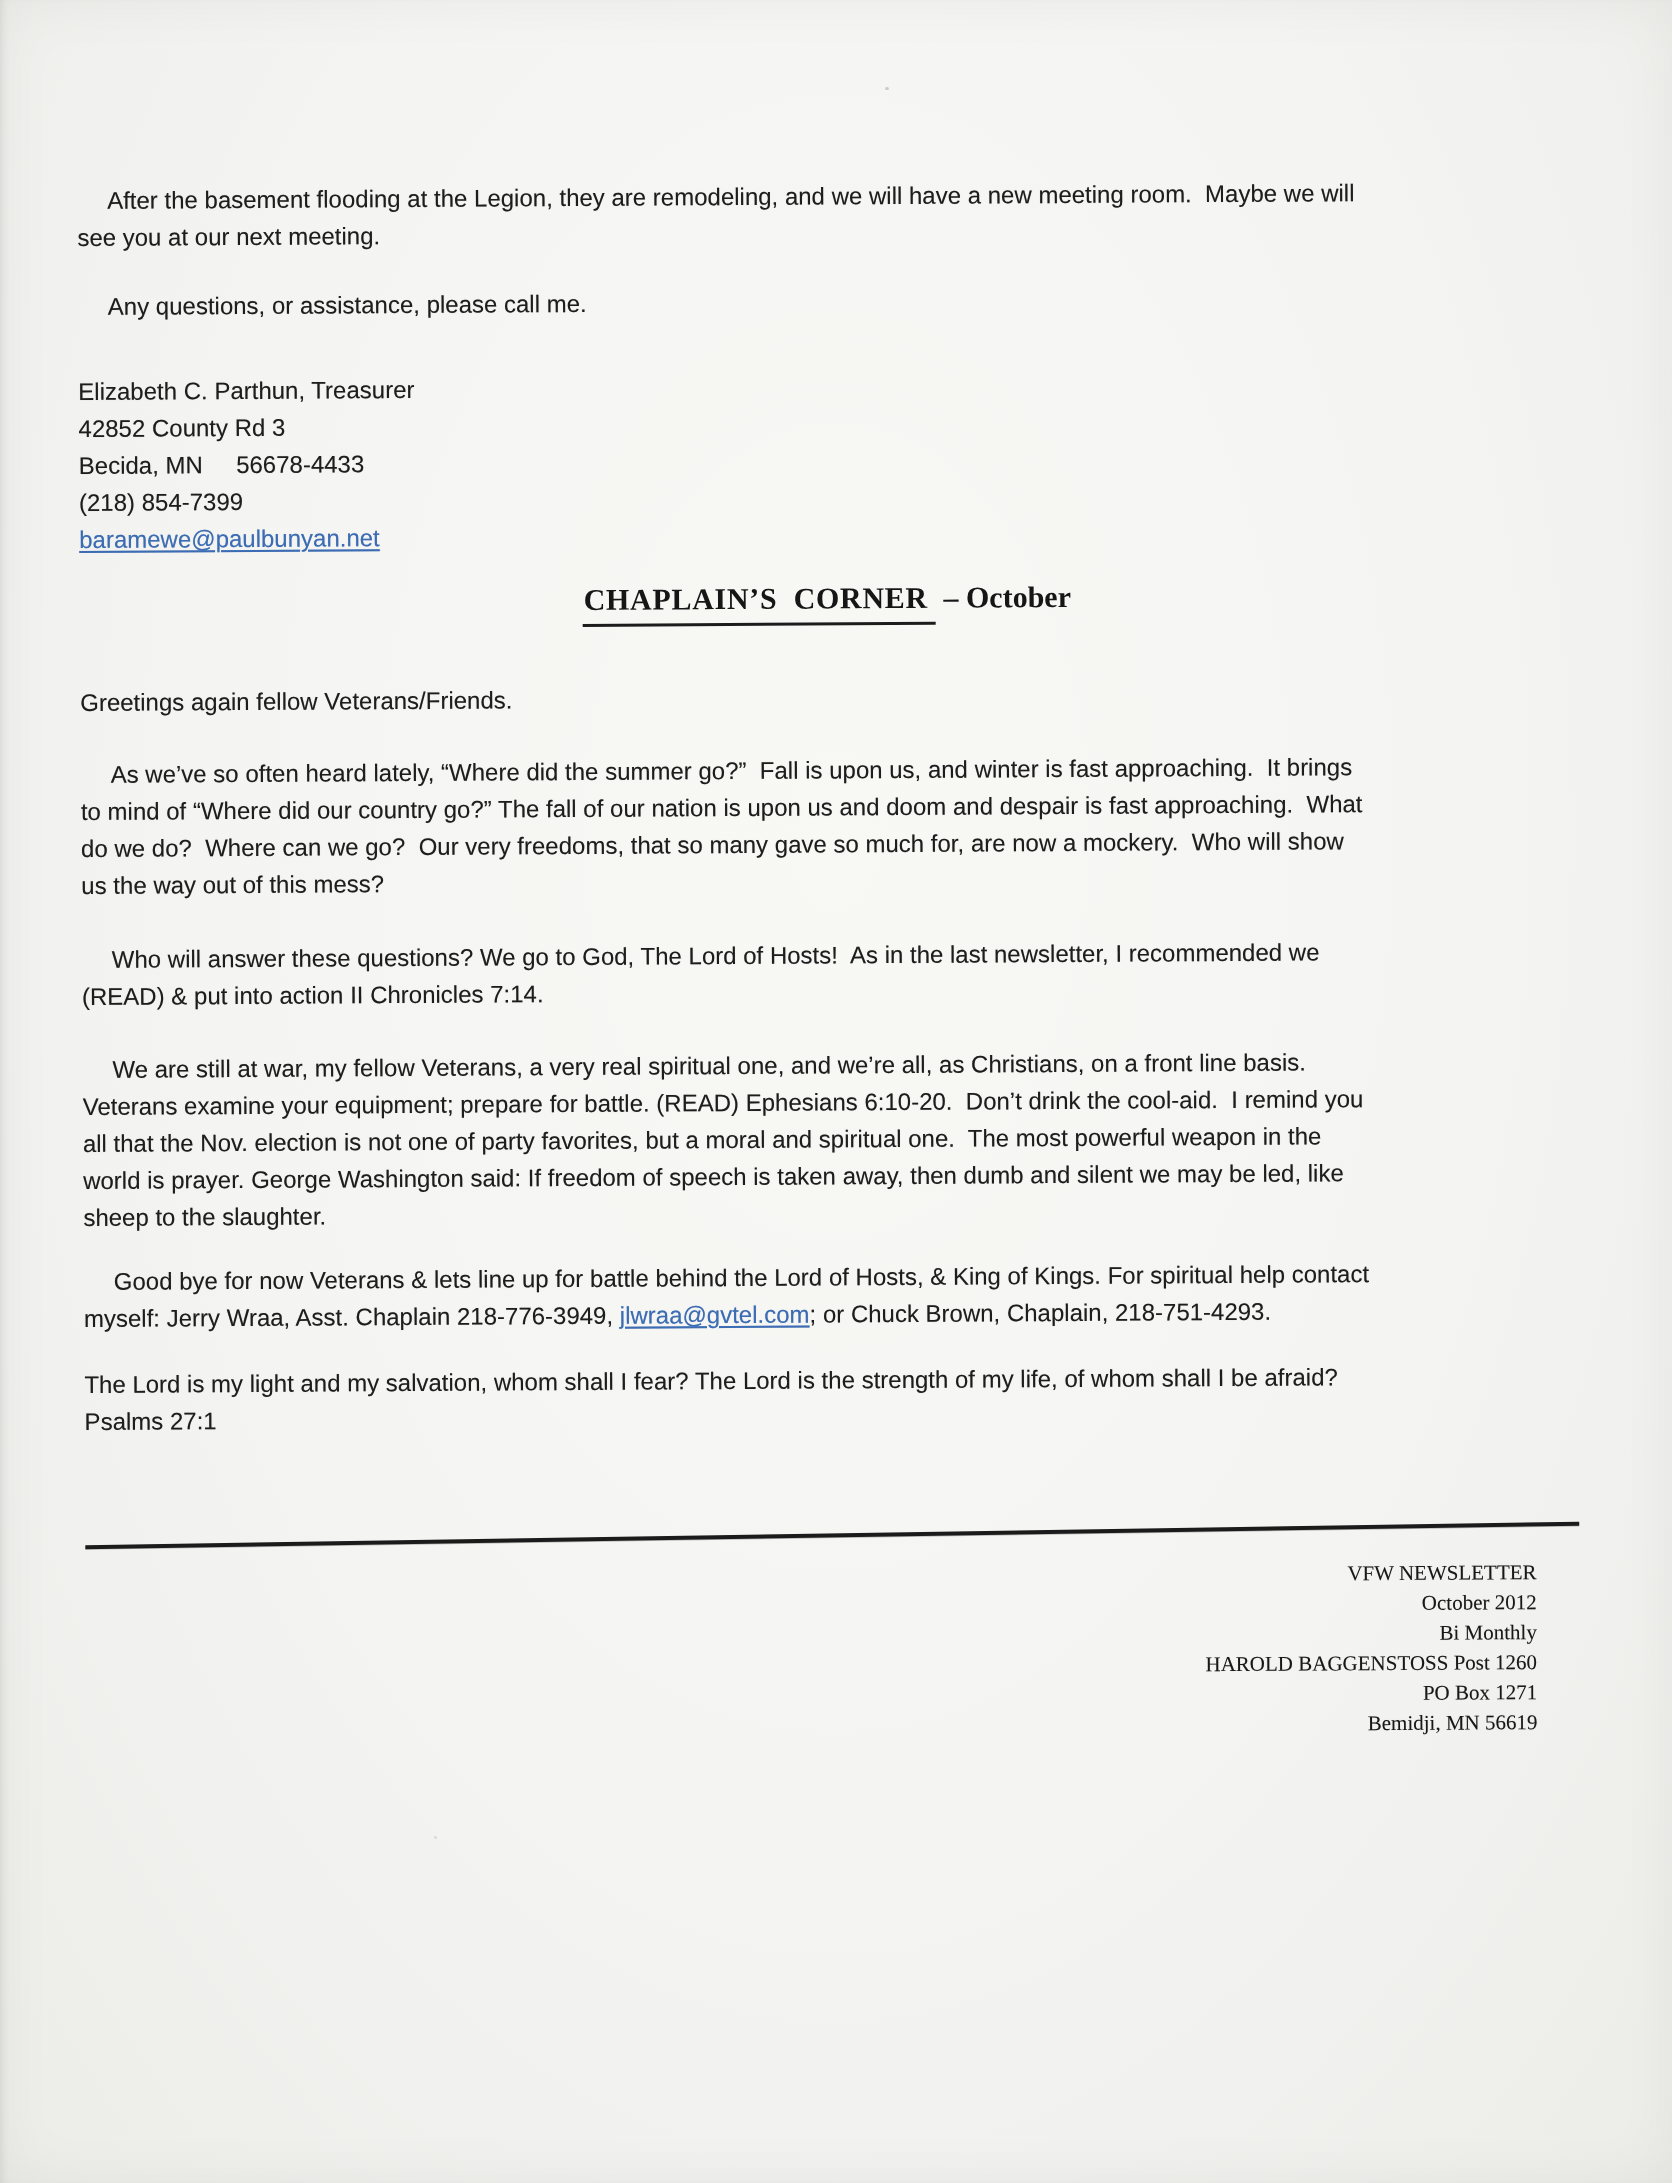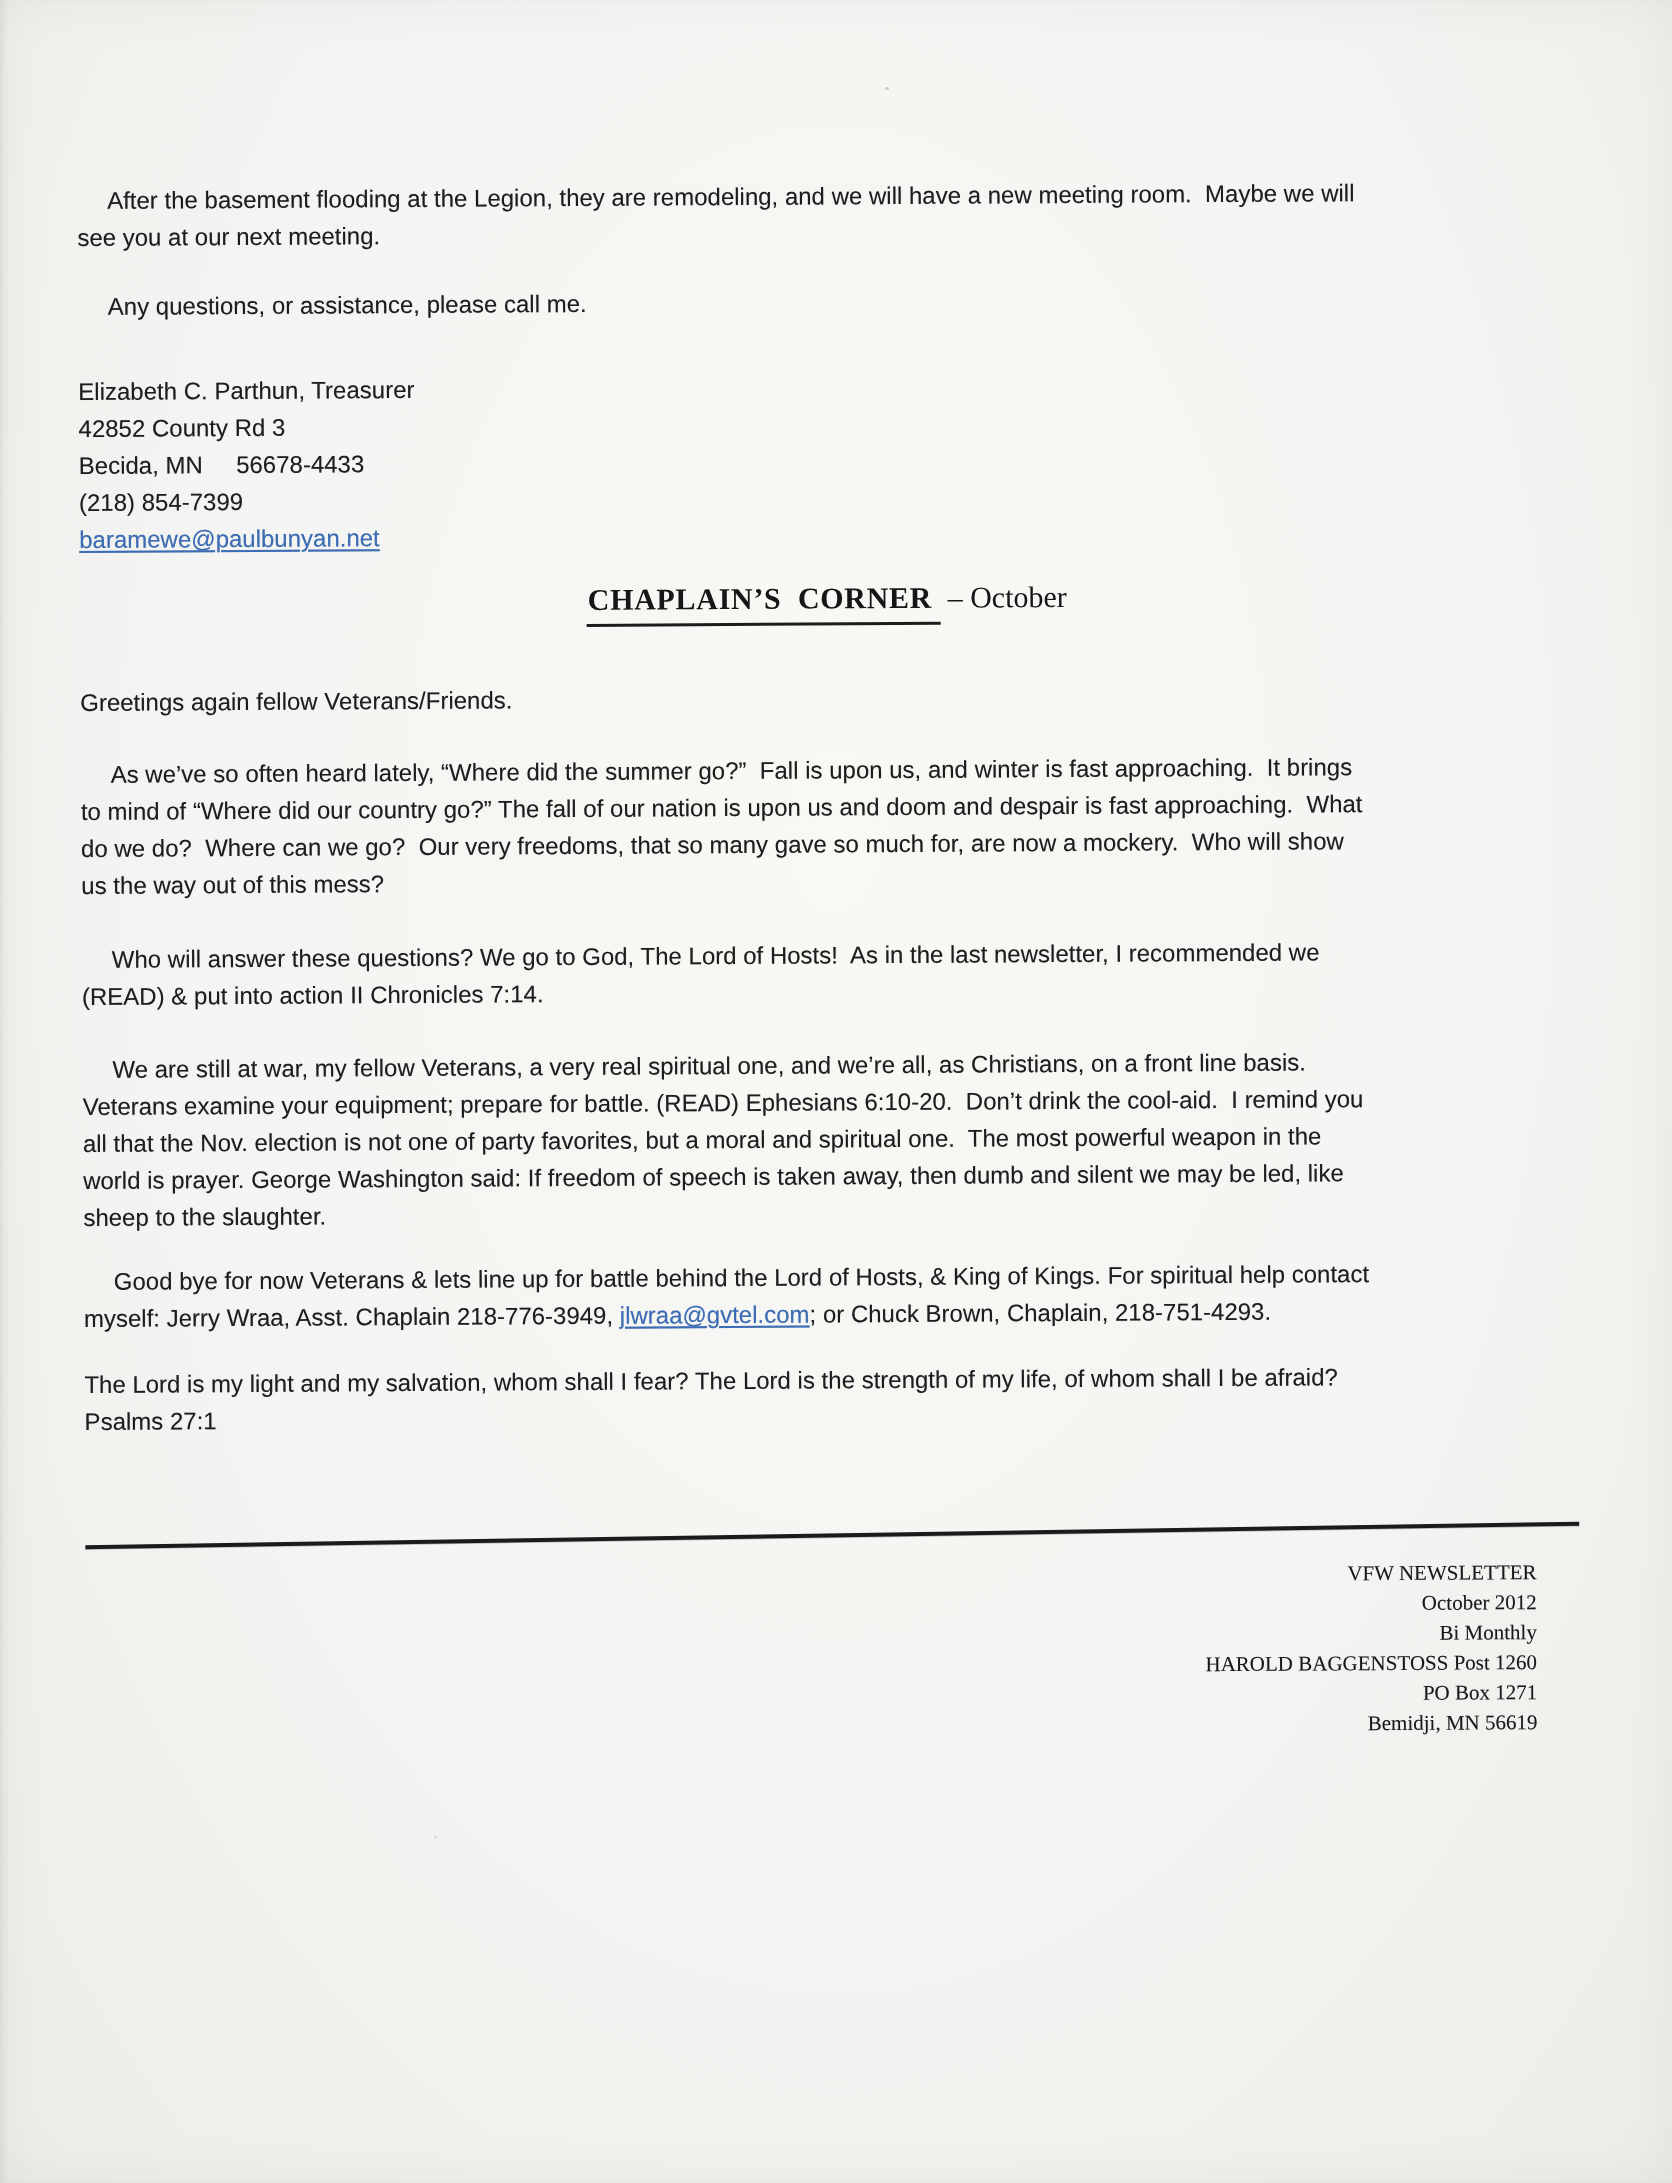--- a/index.html
+++ b/index.html
@@ -53,21 +53,21 @@
     line-height: 45px;
     color: #161616;
   }
   .heading .title {
     font-weight: bold;
     letter-spacing: 0.7px;
     display: inline-block;
     border-bottom: 3.4px solid #1c1c1c;
     padding: 0 8.1px 2px 1.4px;
   }
-  .heading .suffix { font-weight: normal; }
+  .heading .suffix { font-weight: bold; }
 
   a.scan-link {
     color: #3b6cb4;
     text-decoration: underline;
     text-decoration-thickness: 2px;
     text-underline-offset: 3.4px;
     cursor: pointer;
     text-shadow: 0 0 0.7px rgba(40,80,150,0.4);
   }
 

